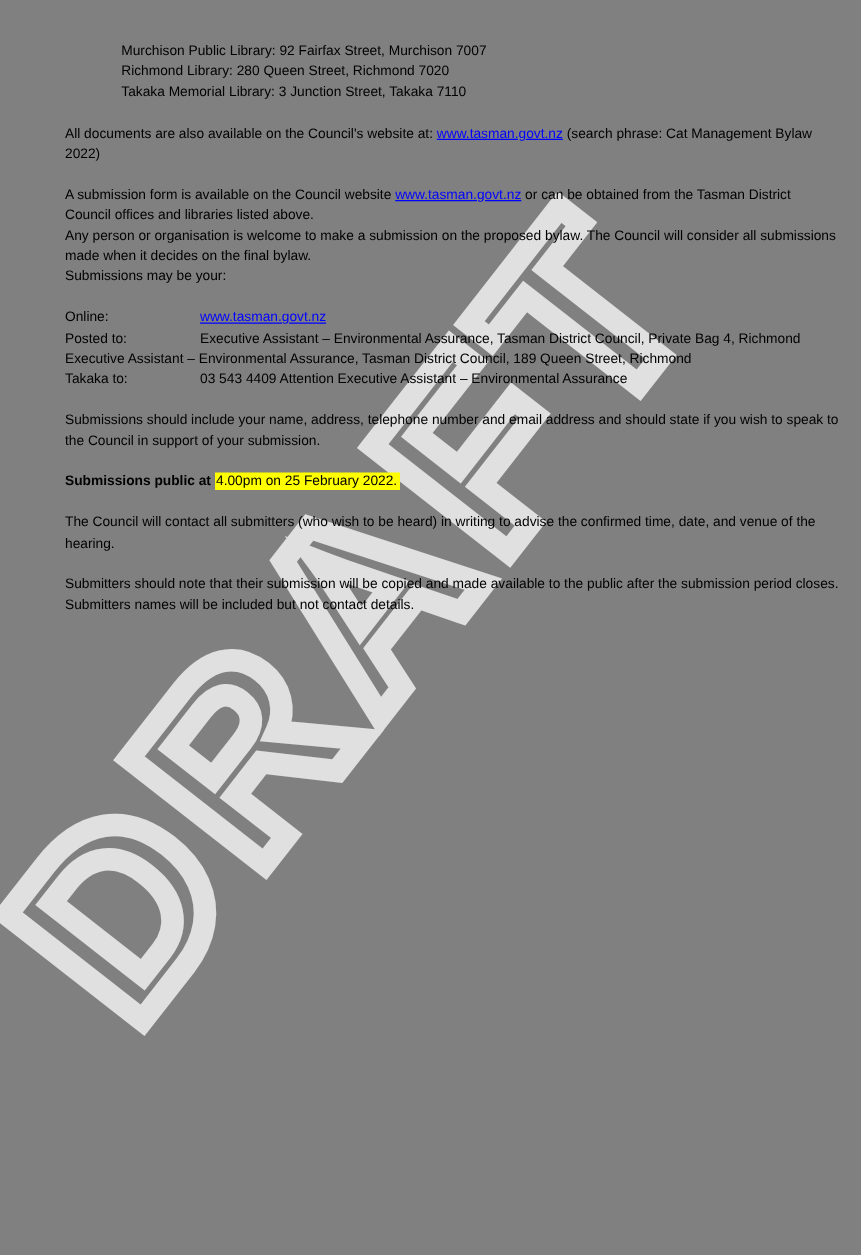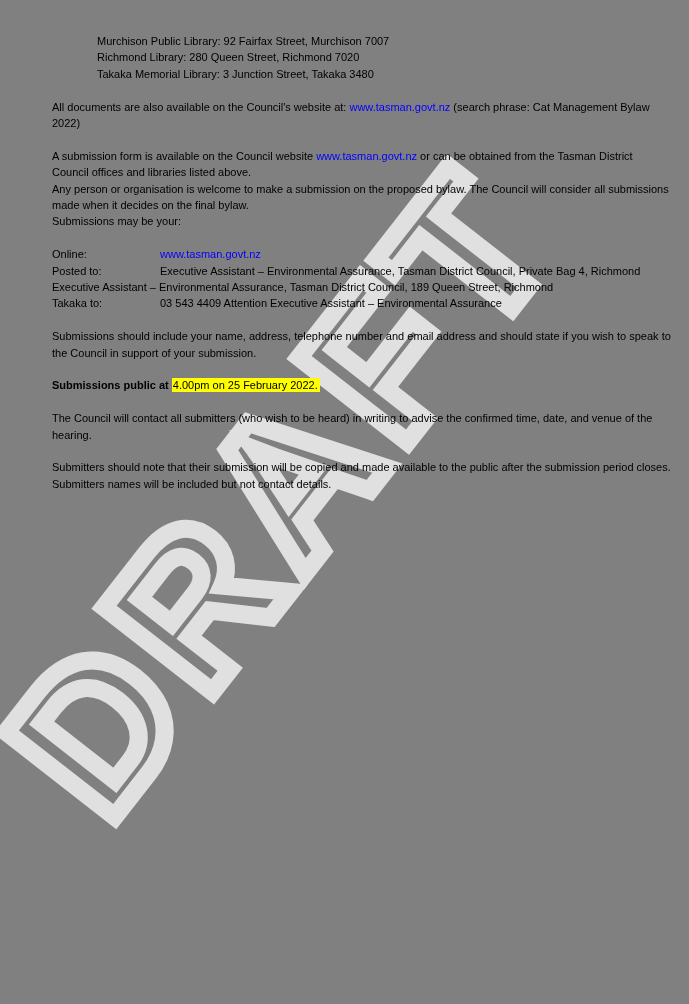--- a/index.html
+++ b/index.html
@@ -33,21 +33,21 @@
   .content{
     position:absolute;left:16px;top:0;z-index:1;
     padding:33px 33px 0 36px;width:620px;
     font-size:11px;line-height:16.4px;
   }
   p{margin:0 0 16.4px 0;}
   .block-tight p{margin:0;}
   .block-tight{margin:0 0 16.4px 0;}
   .indent{padding-left:45px;}
   .bold{font-weight:bold;}
-  .link{color:var(--link);cursor:pointer;}
+  .link{color:var(--link);text-decoration:underline;cursor:pointer;}
   .methods{margin:0 0 16.4px 0;}
   .row{display:flex;}
   .row .label{flex:0 0 108px;}
   .row .value{flex:1;}
   .hl{background:var(--highlight);font-weight:normal;padding:1px 2px 1px 1px;}
 </style>
 </head>
 <body>
 
 <div class="page">
@@ -56,21 +56,21 @@
     <svg width="780" height="300" viewBox="0 0 780 300">
       <text x="390" y="150" text-anchor="middle" dominant-baseline="central">DRAFT</text>
     </svg>
   </div>
 
   <div class="content">
 
     <div class="block-tight indent">
       <p>Murchison Public Library: 92 Fairfax Street, Murchison 7007</p>
       <p>Richmond Library: 280 Queen Street, Richmond 7020</p>
-      <p>Takaka Memorial Library: 3 Junction Street, Takaka 3480</p>
+      <p>Takaka Memorial Library: 3 Junction Street, Takaka 7110</p>
     </div>
 
     <p><span>All documents are also available on the Council's website at: </span><a class="link">www.tasman.govt.nz</a><span> (search phrase: Cat Management Bylaw 2022)</span></p>
 
     <div class="block-tight">
       <p><span>A submission form is available on the Council website </span><a class="link">www.tasman.govt.nz</a><span> or can be obtained from the Tasman District Council offices and libraries listed above.</span></p>
       <p>Any person or organisation is welcome to make a submission on the proposed bylaw.  The Council will consider all submissions made when it decides on the final bylaw.</p>
       <p>Submissions may be your:</p>
     </div>
 

